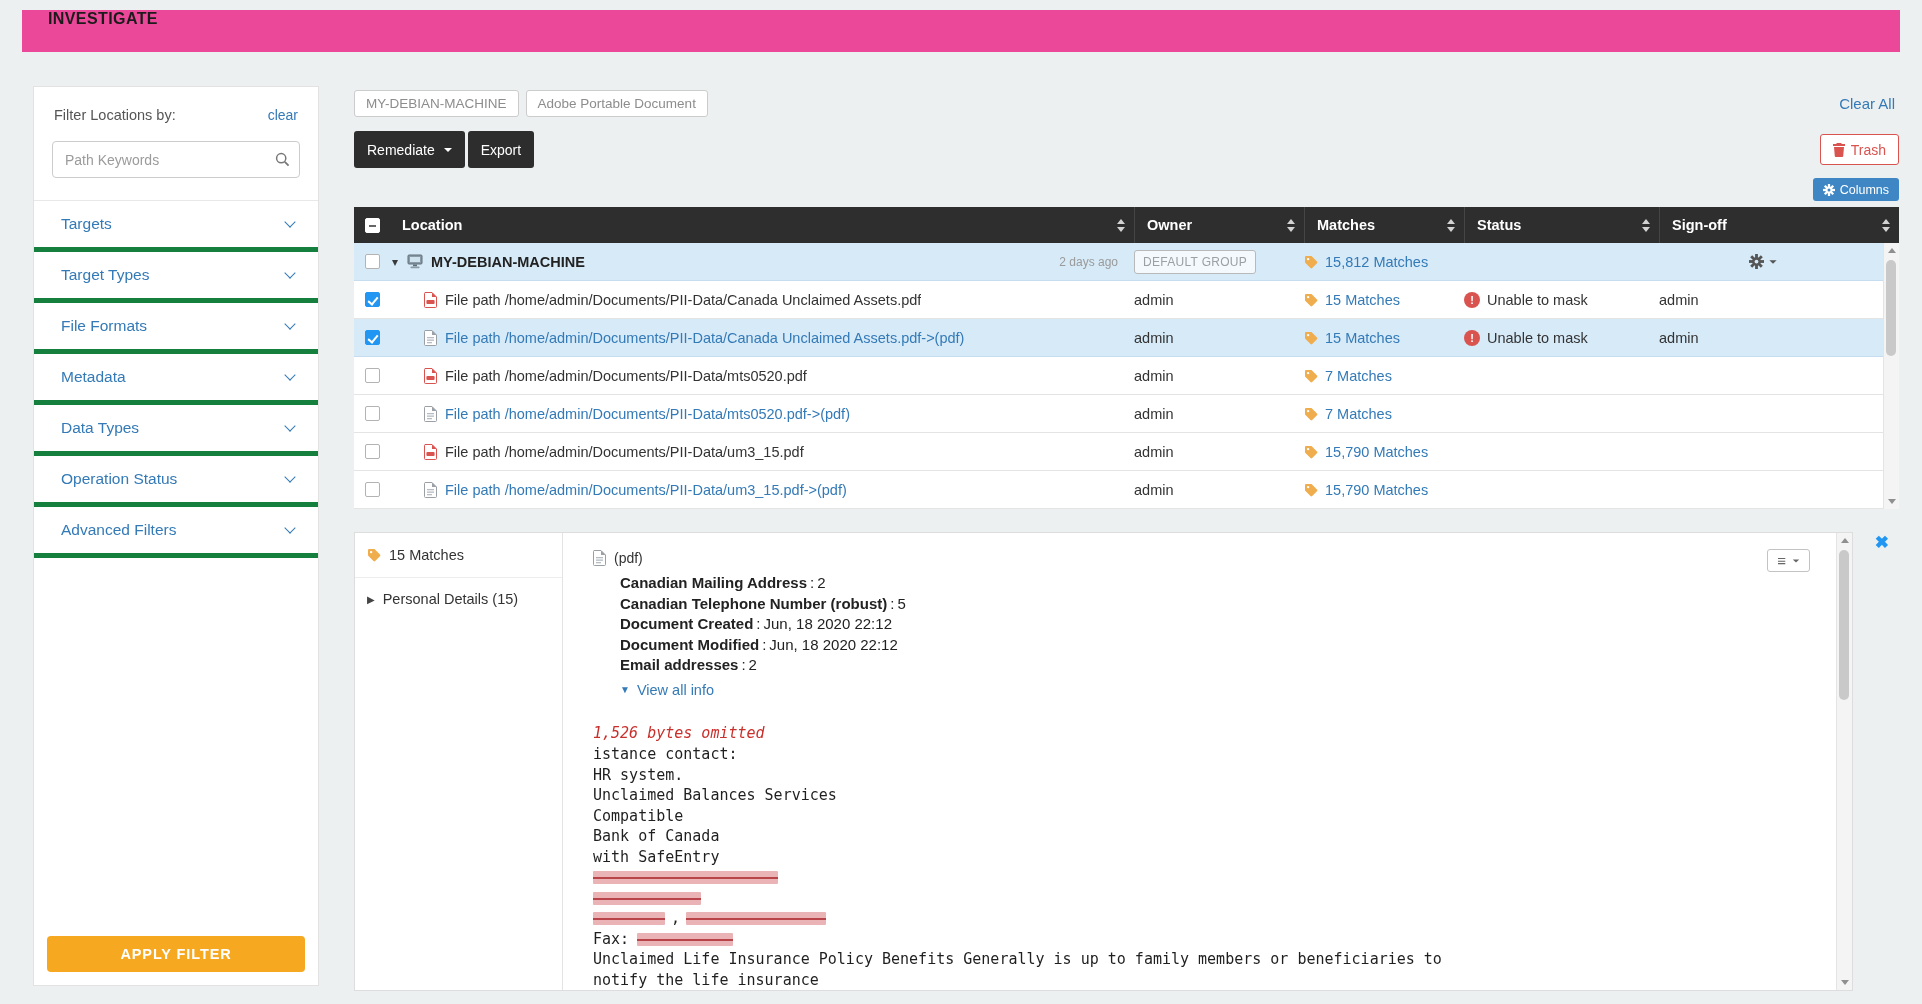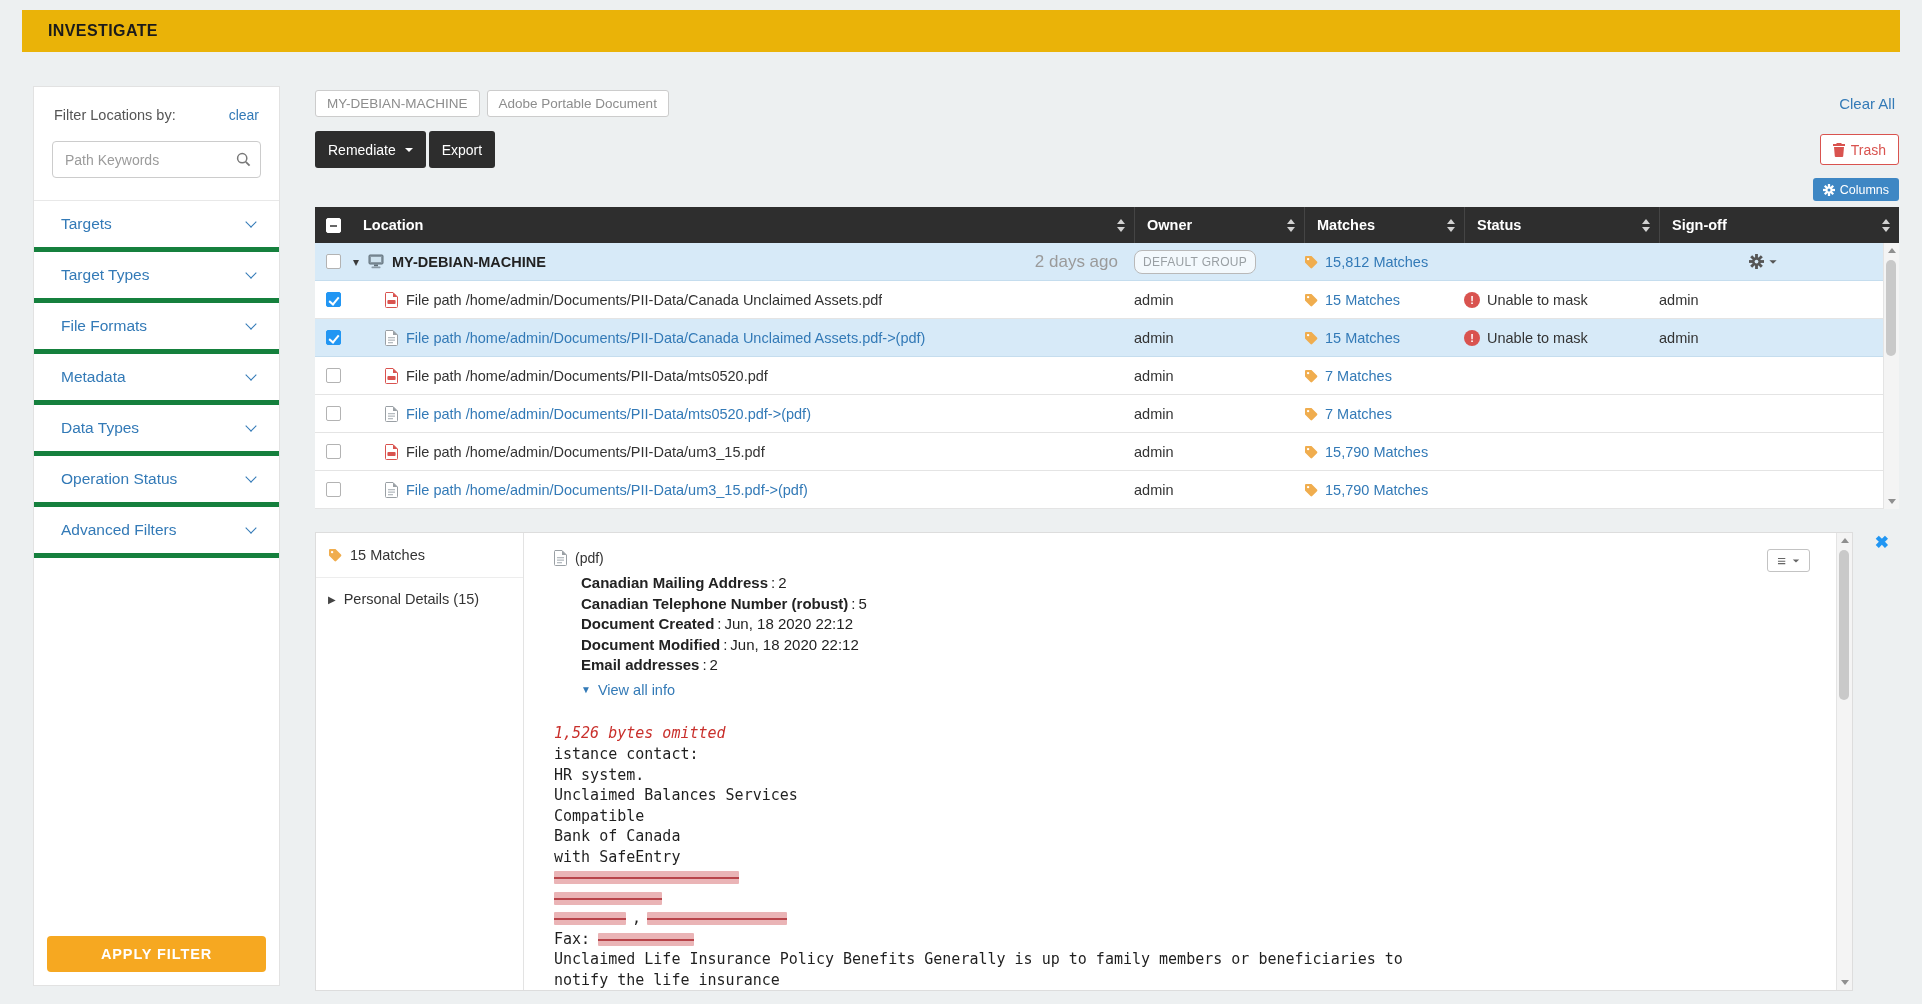--- a/index.html
+++ b/index.html
@@ -1,26 +1,26 @@
 <!DOCTYPE html>
 <html><head>
 <meta charset="utf-8">
 <style>
   *{box-sizing:border-box;margin:0;padding:0}
   html,body{width:1922px;height:1004px;overflow:hidden}
   body{background:#edf0f1;font-family:"Liberation Sans",sans-serif;font-size:15px;color:#333}
 
   
-  .topbar{margin:10px 22px 0;height:42px;background:#eab308;display:flex;align-items:center;padding-left:26px}
+  .topbar{margin:10px 22px 0;height:42px;background:#ec4899;display:flex;padding-left:26px}
   .topbar h1{font-size:16px;font-weight:bold;color:#1b1b1b;letter-spacing:.4px}
 
   .layout{display:flex;margin:34px 23px 0 33px;align-items:flex-start}
 
   
-  .sidebar{width:247px;height:900px;background:#fff;border:1px solid #e2e2e2;position:relative;flex-shrink:0}
+  .sidebar{width:286px;height:900px;background:#fff;border:1px solid #e2e2e2;position:relative;flex-shrink:0}
   .filter-head{display:flex;justify-content:space-between;align-items:center;padding:20px 20px 10px}
   .filter-title{color:#555;font-size:14.5px}
   .clear-link{color:#337ab7;font-size:14px;cursor:pointer}
   .search-wrap{position:relative;margin:8px 18px 4px}
   .search-input{width:100%;height:37px;border:1px solid #ccc;border-radius:4px;padding:0 34px 0 12px;font-size:14px;color:#333;font-family:inherit;outline:none;background:#fff}
   .search-input::placeholder{color:#9b9b9b}
   .search-icon{position:absolute;right:10px;top:11px;line-height:0}
   .filter-sections{margin-top:22px;border-top:1px solid #e8e8e8}
   .fsec{display:flex;justify-content:space-between;align-items:center;padding:14px 24px 14px 27px;border-bottom:5px solid #15803d;color:#337ab7;font-size:15.5px;cursor:pointer}
   .chev{width:8px;height:8px;border-right:1.7px solid #337ab7;border-bottom:1.7px solid #337ab7;transform:rotate(45deg);margin-top:-4px}
@@ -59,22 +59,22 @@
   .col-actions{width:160px;flex-shrink:0;display:flex;align-items:center;padding-left:10px}
   .tr{display:flex;align-items:center;height:38px;border-bottom:1px solid #e4e4e4;background:#fff;font-size:14.5px}
   .tr.blue{background:#d7eaf8;border-bottom-color:#c5ddee}
   .cb{width:15px;height:15px;border:1px solid #b3b3b3;border-radius:2px;background:#fff;display:inline-block;position:relative;cursor:pointer;flex-shrink:0}
   .cb.checked{background:#2196f3;border-color:#2196f3}
   .cb.checked::after{content:"";position:absolute;left:4.5px;top:1.5px;width:4px;height:8px;border:solid #fff;border-width:0 2px 2px 0;transform:rotate(40deg)}
   .cb.head{border-color:#fff}
   .cb.head::after{content:"";position:absolute;left:3px;top:6px;width:7px;height:2px;background:#666}
   .group-caret{color:#3a3a3a;font-size:12px;margin:0 9px 0 2px;cursor:pointer}
   .group-name{font-weight:bold;color:#222;margin-left:8px;cursor:pointer}
-  .age{margin-left:auto;color:#9a9a9a;font-size:17px;padding-right:16px}
-  .badge-default{border:1px solid #b9b9b9;color:#9aa0a4;background:rgba(255,255,255,.7);font-size:12px;padding:4px 8px;border-radius:8px;letter-spacing:.3px;white-space:nowrap}
+  .age{margin-left:auto;color:#9a9a9a;font-size:12px;padding-right:16px}
+  .badge-default{border:1px solid #b9b9b9;color:#9aa0a4;background:rgba(255,255,255,.7);font-size:12px;padding:4px 8px;border-radius:3px;letter-spacing:.3px;white-space:nowrap}
   .file-icon{margin-left:34px;line-height:0;flex-shrink:0}
   .loc-text{margin-left:8px;color:#333;white-space:nowrap;overflow:hidden;text-overflow:ellipsis}
   .loc-text.link{color:#337ab7;cursor:pointer;text-decoration:none}
   .tag-icon{line-height:0;flex-shrink:0}
   .matches-link{color:#337ab7;margin-left:7px;cursor:pointer;text-decoration:none;white-space:nowrap}
   .excl{width:16px;height:16px;border-radius:50%;background:#d9534f;color:#fff;font-weight:bold;font-size:11px;display:flex;align-items:center;justify-content:center;flex-shrink:0}
   .status-text{color:#333}
   .owner-text,.signoff-text{color:#333}
   .gear-wrap{display:flex;align-items:center;gap:5px;cursor:pointer}
   .gear-wrap .caret{border-top-color:#555;transform:scale(.9)}

